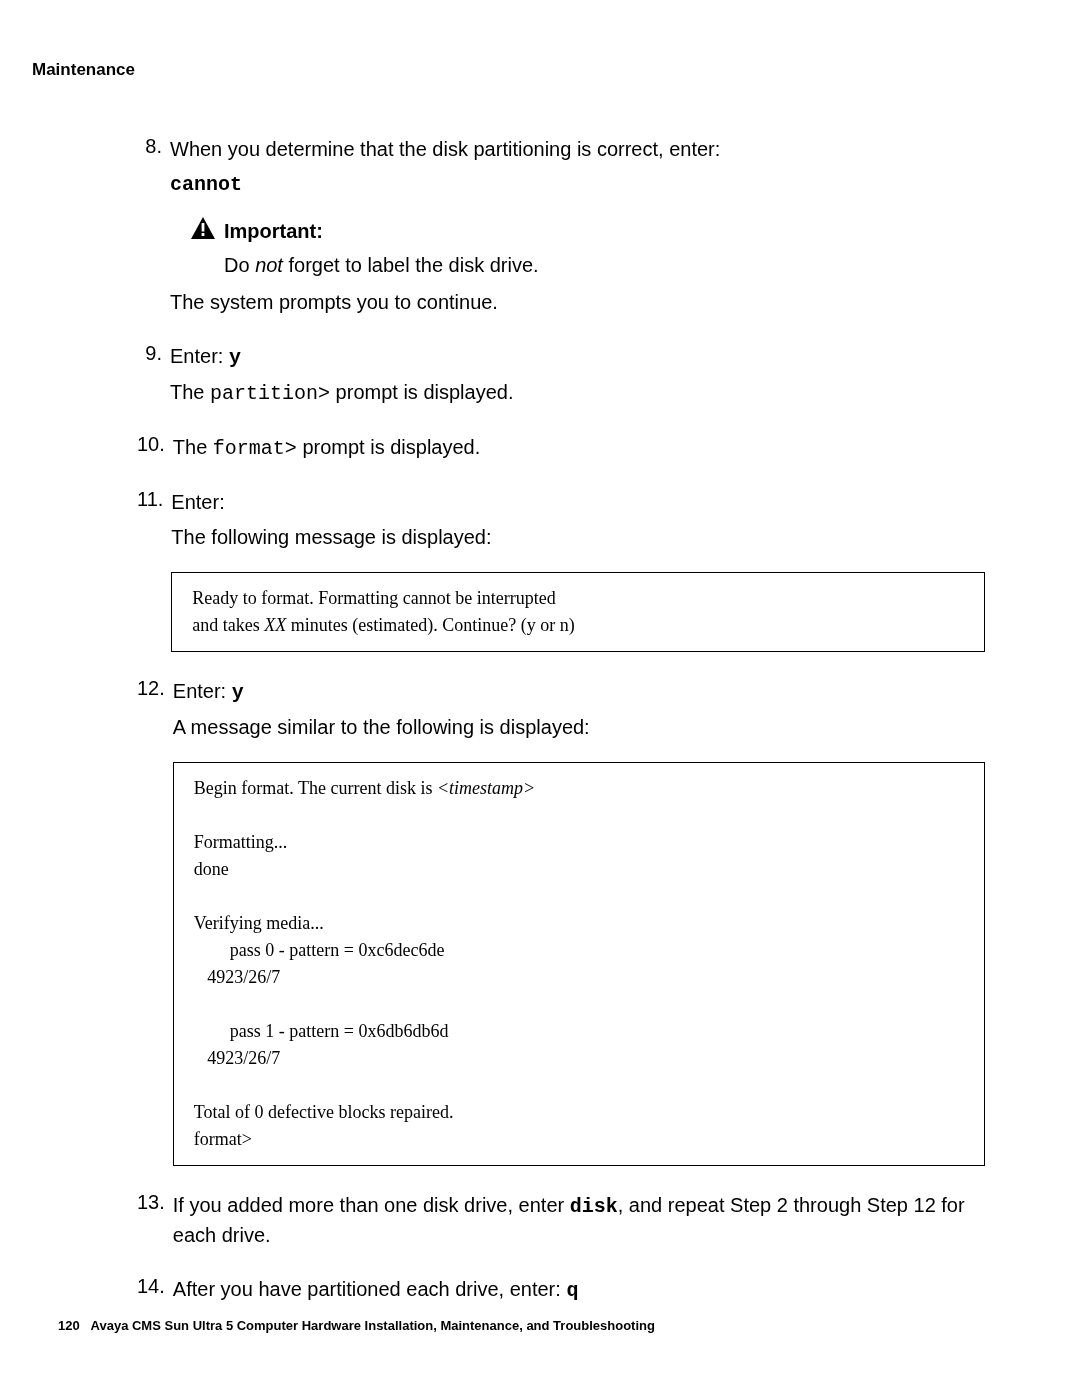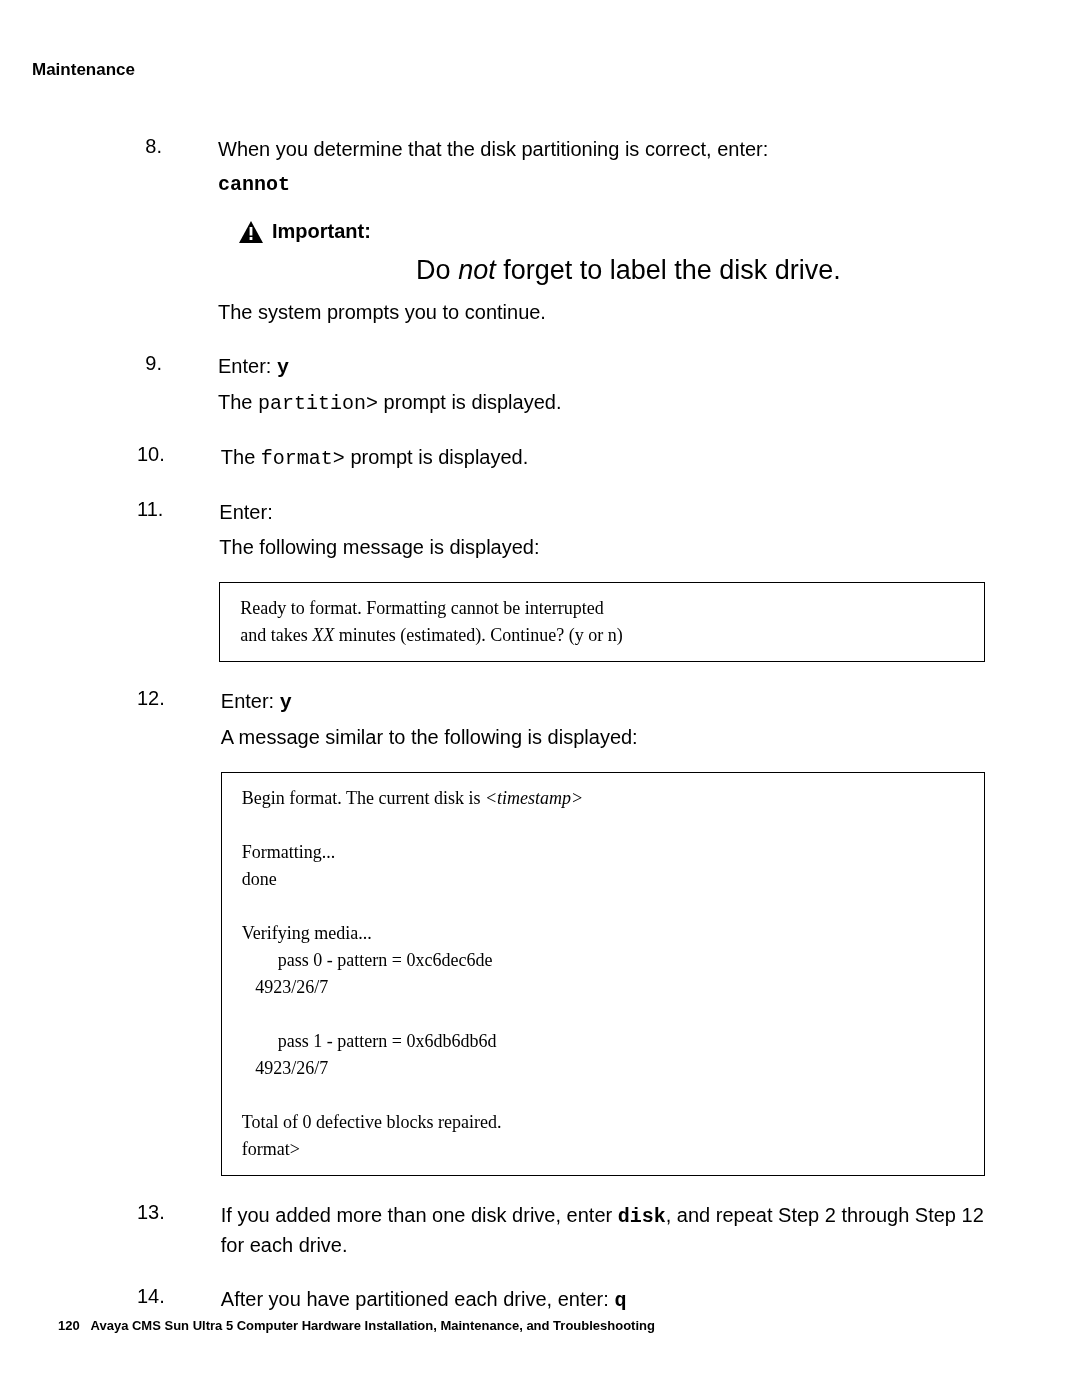--- a/index.html
+++ b/index.html
@@ -41,48 +41,46 @@
     min-width: 25px;
     text-align: right;
     margin-right: 8px;
     font-size: 20px;
     line-height: 1.45;
   }
   .body {
     flex: 1;
     font-size: 20px;
     line-height: 1.45;
-    margin-left: 48px;
   }
   .para { margin: 3px 0 18px 0; }
   .mono { font-family: "Courier New", Courier, monospace; }
   .italic { font-style: italic; }
   .cmd {
     font-family: "Courier New", Courier, monospace;
     font-weight: bold;
   }
   .note {
     margin: 14px 0 8px 20px;
   }
   .note-head {
     display: flex;
-    align-items: center;
+    align-items: flex-start;
     font-weight: bold;
     font-size: 20px;
     margin-bottom: 5px;
   }
   .note-icon {
     width: 26px;
     height: 22px;
     margin-right: 8px;
   }
   .note-body {
     margin-left: 34px;
-    font-size: 27px;
-    text-align: center;
+    font-size: 20px;
   }
   .codebox {
     border: 1px solid #000;
     padding: 12px 20px;
     margin: 20px 0 18px 0;
     font-family: Liberation Serif, serif;
     font-size: 18px;
     line-height: 1.5;
     white-space: pre;
   }

